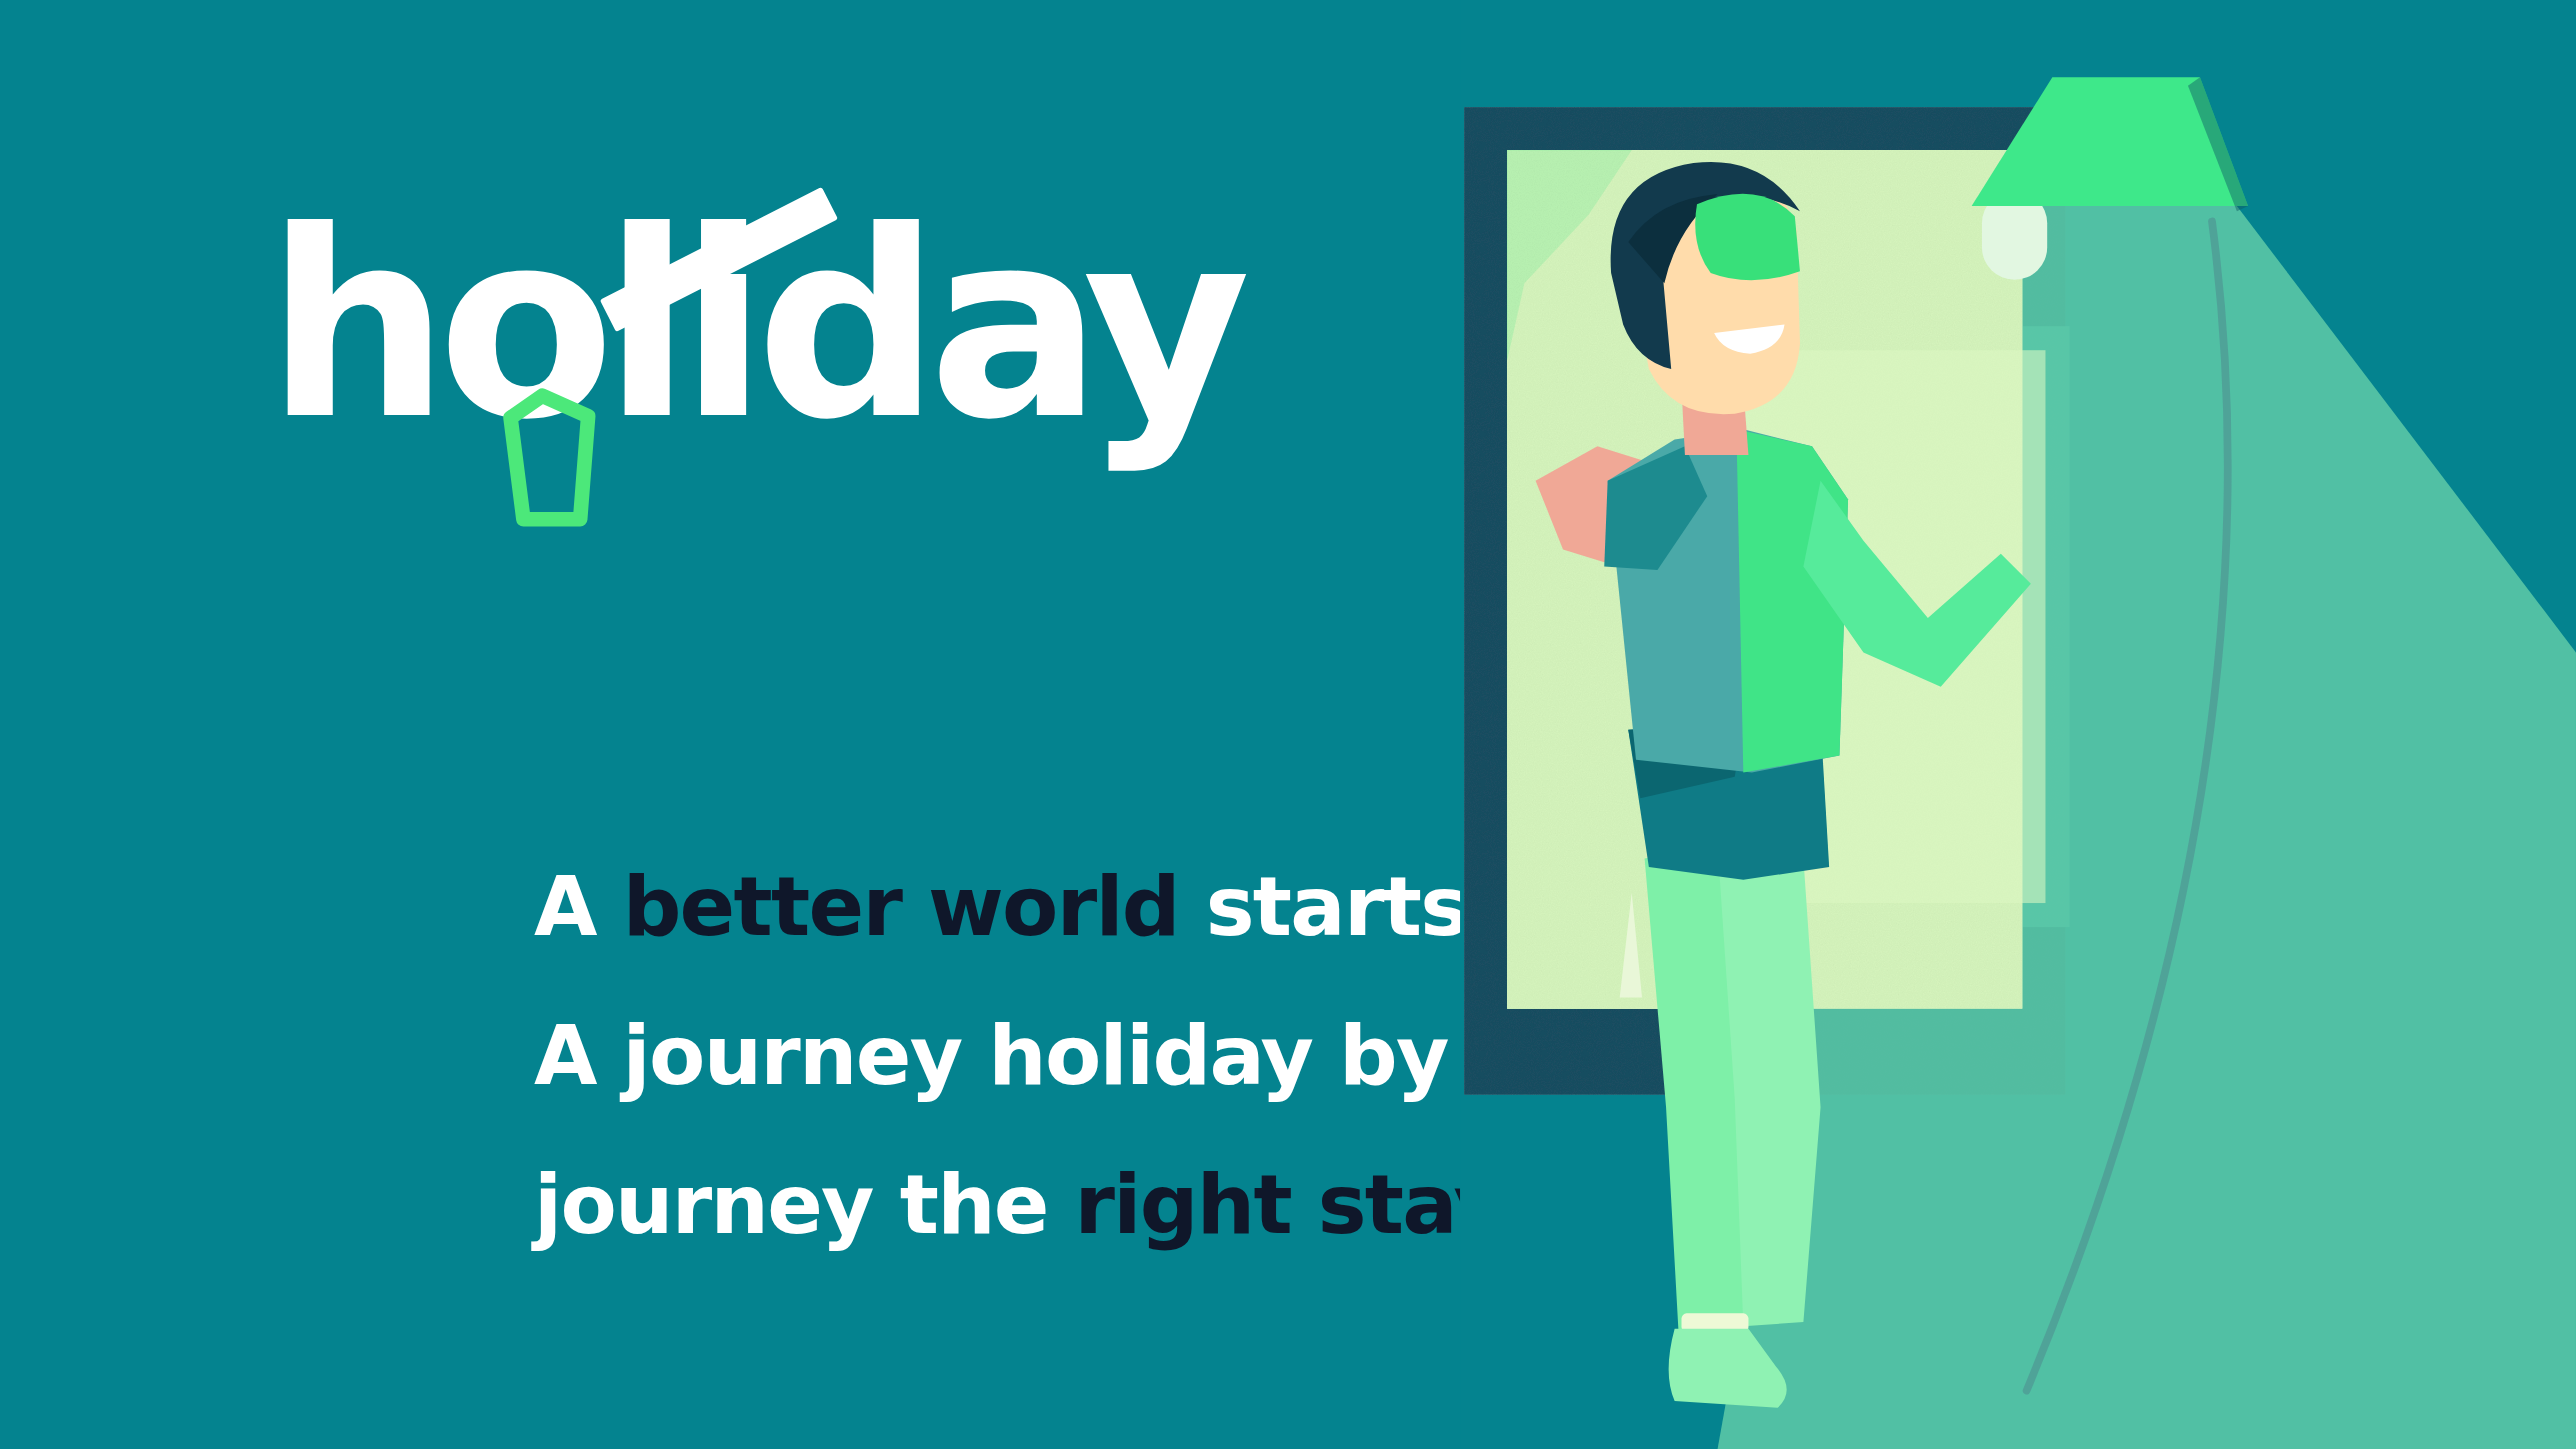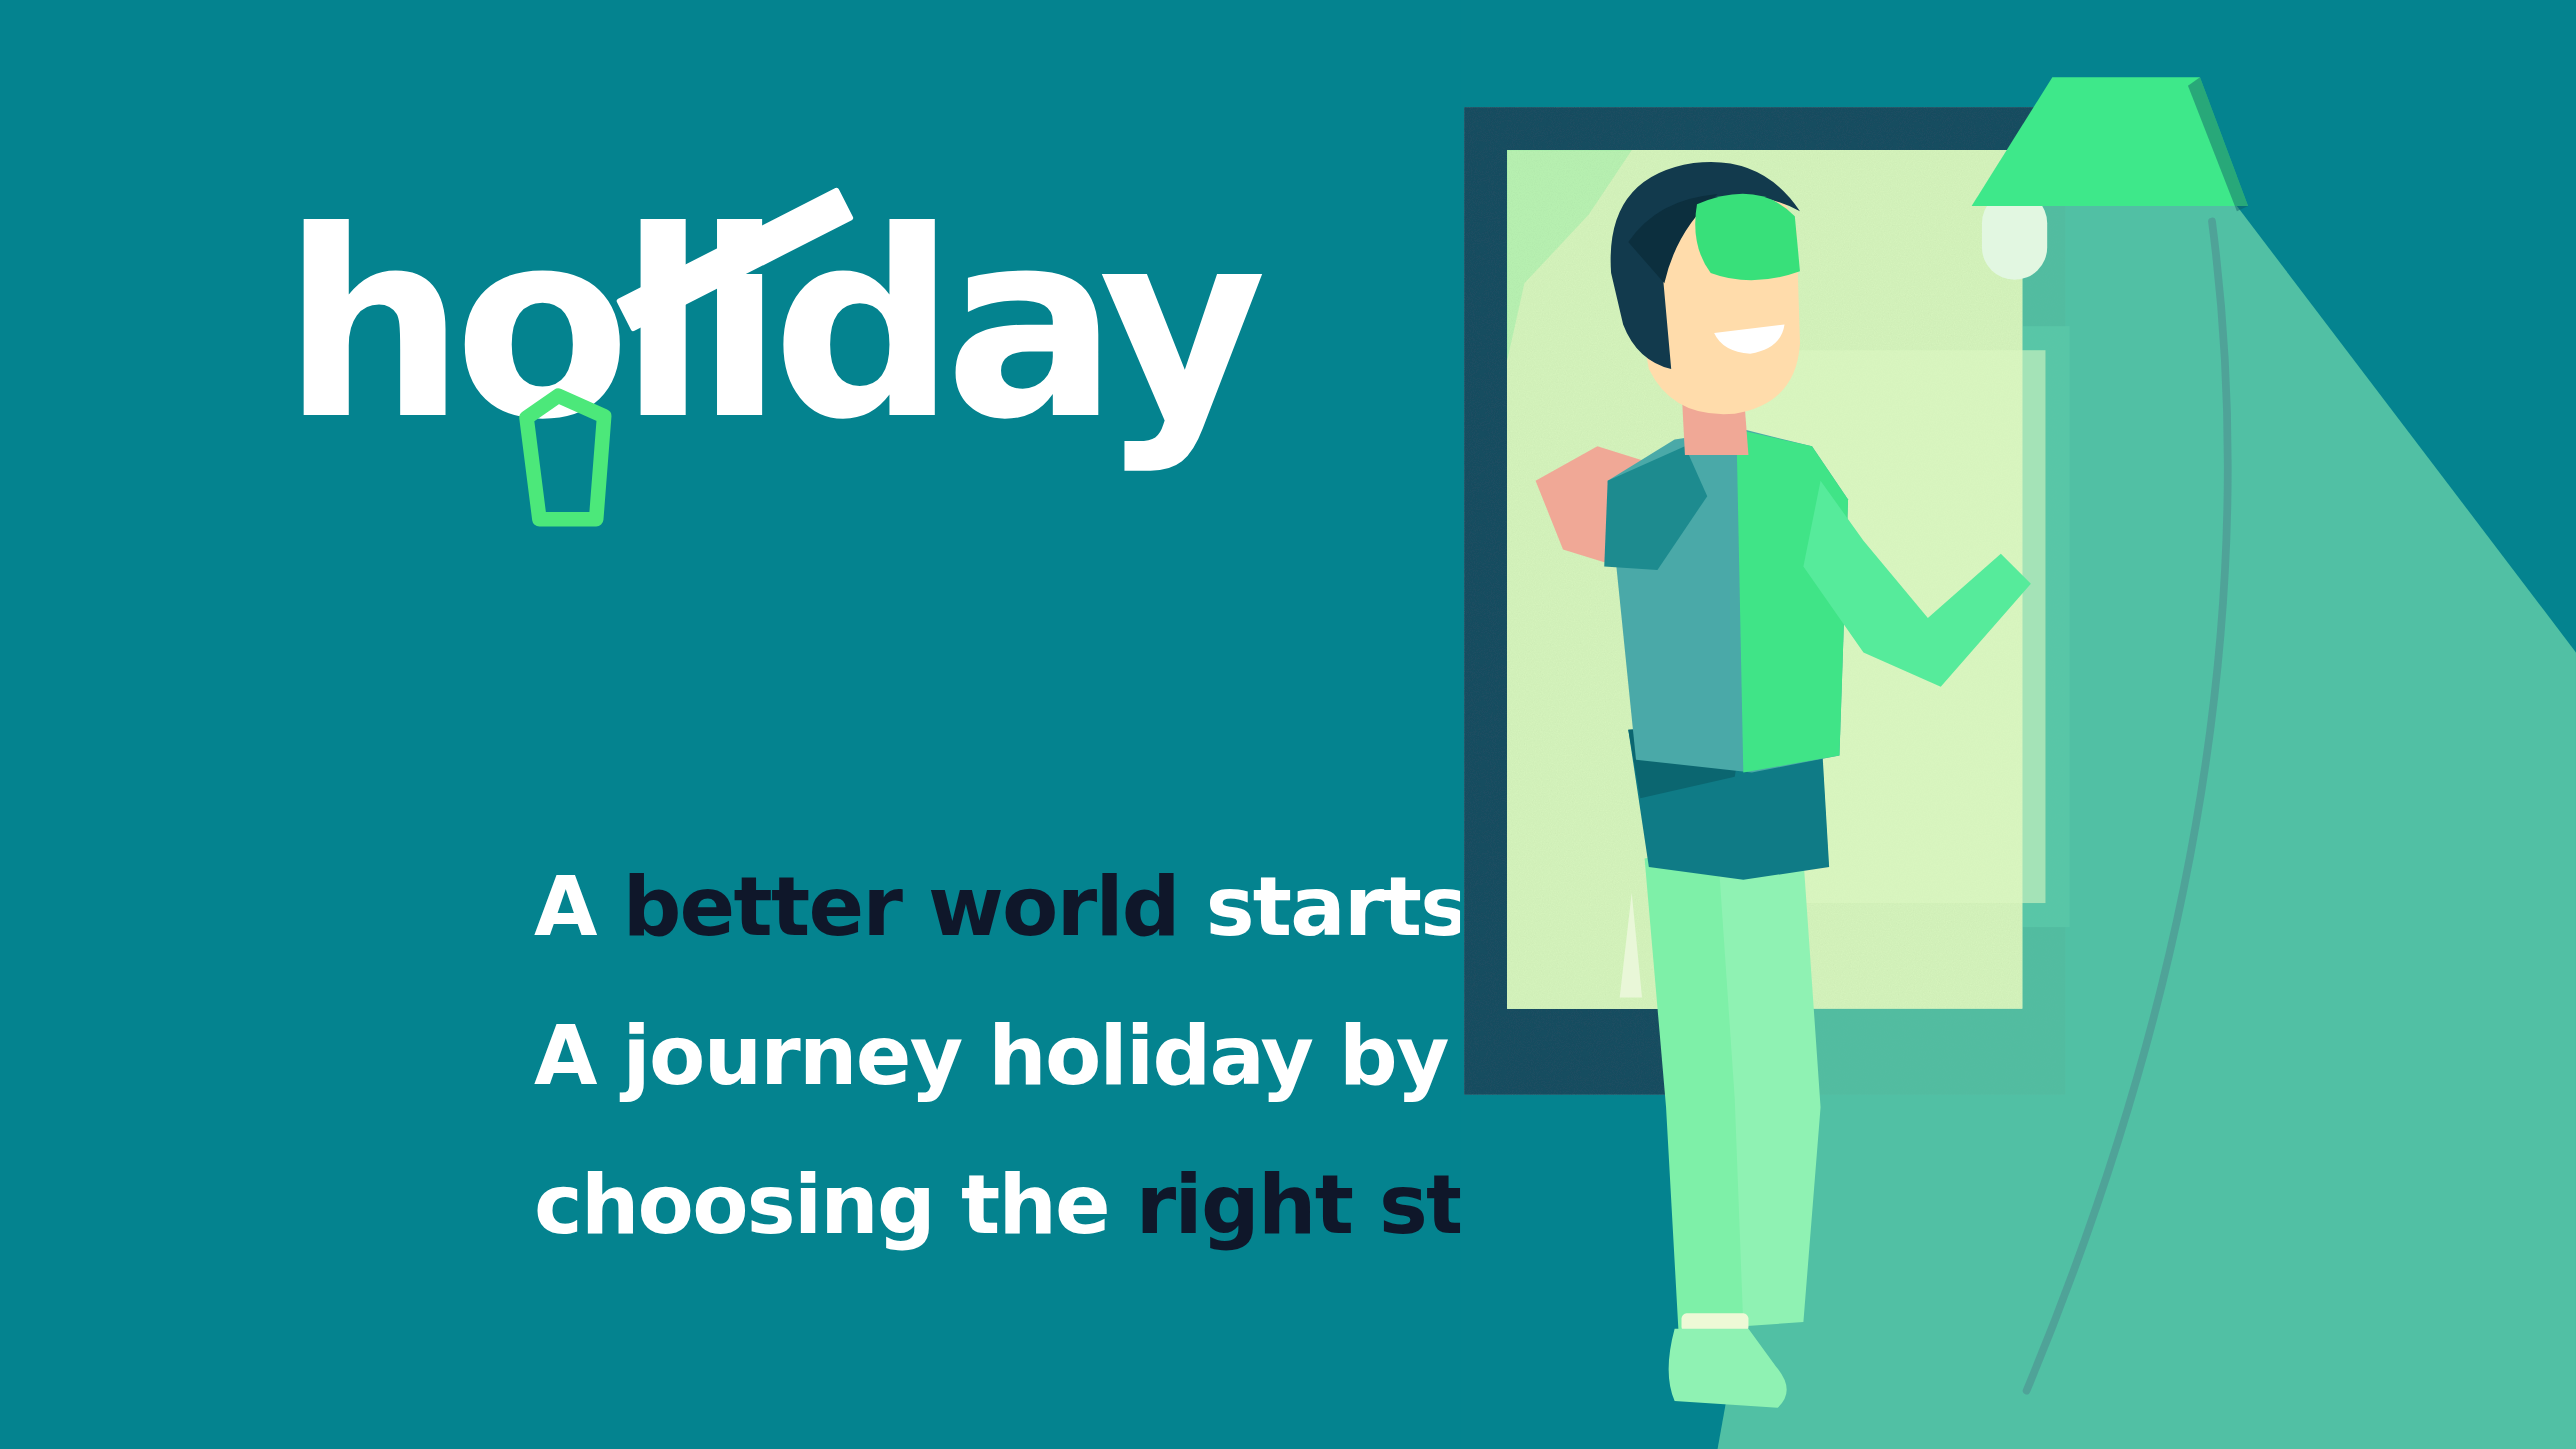--- a/index.html
+++ b/index.html
@@ -6,21 +6,21 @@
   body{
     width:2576px;height:1449px;overflow:hidden;
     font-family:"Liberation Sans", sans-serif;
     background:#04838f;
   }
   #stage{position:relative;width:2576px;height:1449px;background:#04838f;overflow:hidden;}
 
   
   #brand{position:absolute;left:266px;top:197px;width:1202px;}
 
-  #logo-wrap{position:relative;width:962px;height:292px;margin-left:16px;}
+  #logo-wrap{position:relative;width:962px;height:292px;}
   #logo-word{
     position:absolute;left:0;top:0;
     font-family:"DejaVu Sans", sans-serif;
     font-weight:700;
     font-size:258px;
     line-height:258px;
     letter-spacing:-12px;
     color:#ffffff;
     white-space:nowrap;
   }
@@ -74,21 +74,21 @@
     </div>
 
     <div id="tagline">
       <span class="ln">
         <span>A </span><span class="g">better world</span><span> starts</span>
       </span>
       <span class="ln">
         <span>A journey holiday by</span>
       </span>
       <span class="ln">
-        <span>choosing the </span><span class="g">right stay</span><span>.</span>
+        <span>journey the </span><span class="g">right stay</span><span>.</span>
       </span>
     </div>
   </div>
 
   <div id="illus">
     <svg viewBox="0 0 1300 1688" xmlns="http://www.w3.org/2000/svg">
       <defs>
         <filter id="grain">
           <feTurbulence type="fractalNoise" baseFrequency="0.9" numOctaves="3" result="n"></feTurbulence>
           <feColorMatrix in="n" type="saturate" values="0"></feColorMatrix>

